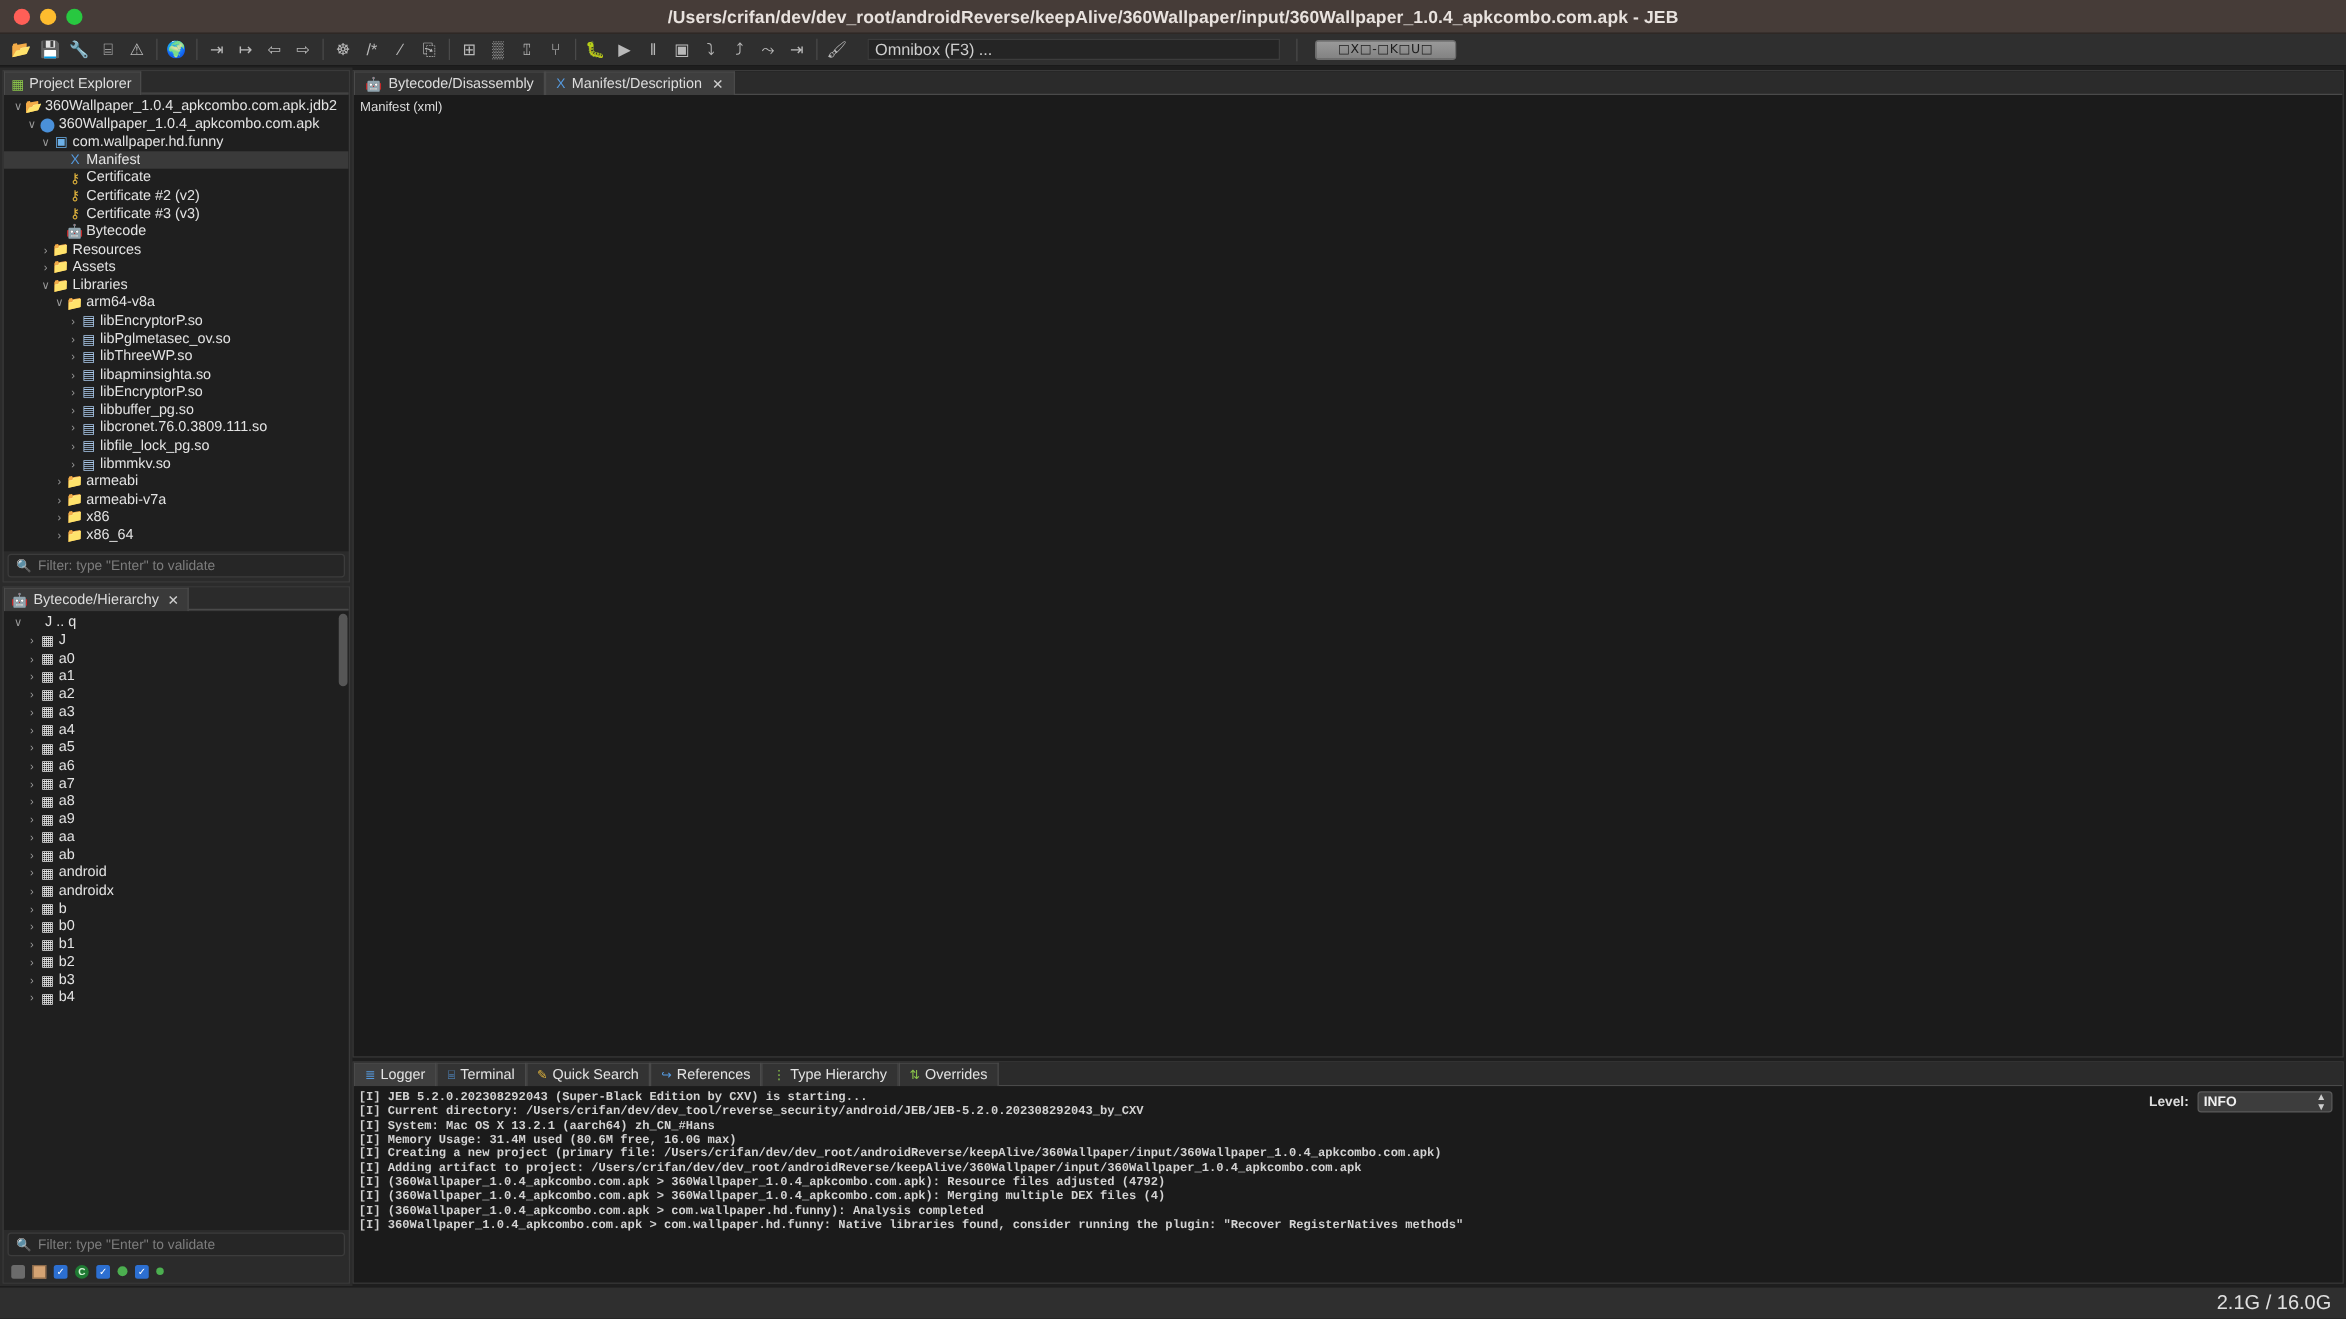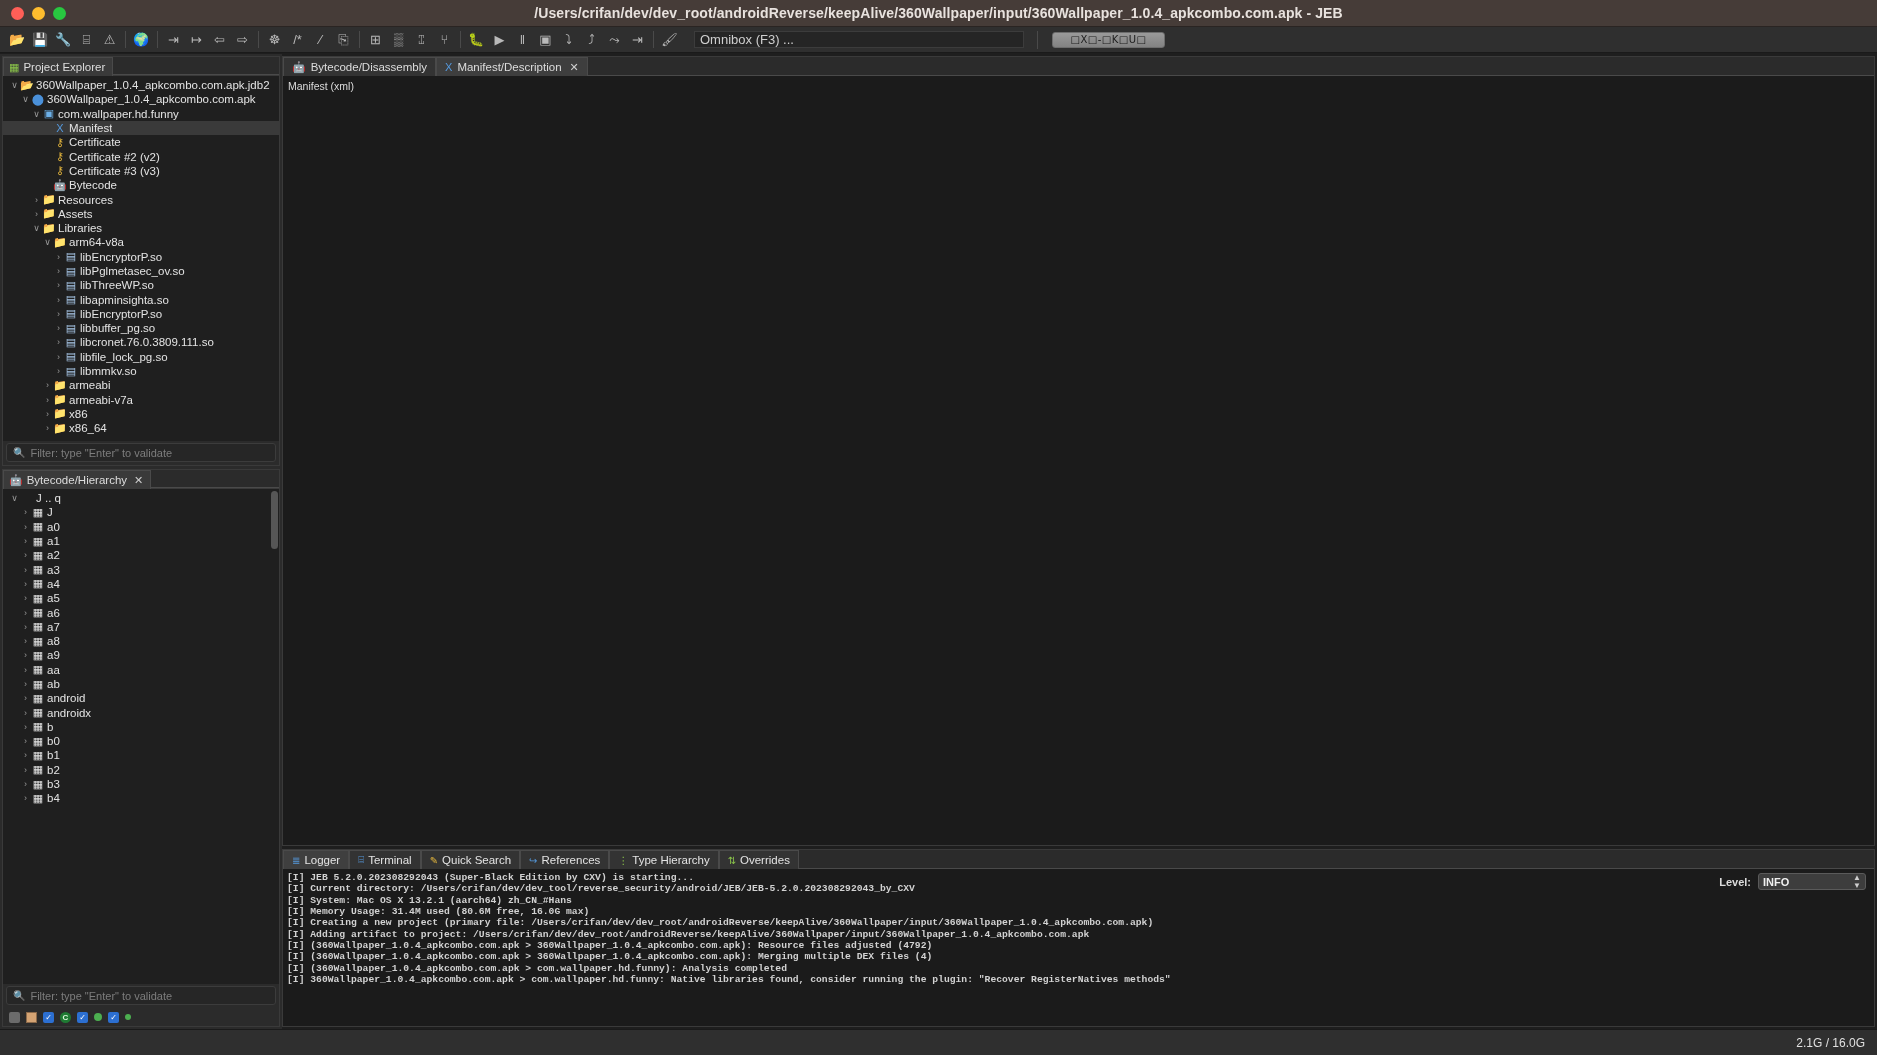--- a/index.html
+++ b/index.html
@@ -206,21 +206,21 @@
   }
   .spin { font-size: 8px; color: #cfcfcf; line-height: 8px; }
 
   
   #statusbar {
     position: absolute; bottom: 0; left: 0; right: 0; height: 26px;
     background: #2f2f2f; border-top: 1px solid #1a1a1a;
     display: flex; align-items: center; justify-content: flex-end;
     padding-right: 12px;
   }
-  #mem-text { font-size: 12px; color: #e0e0e0; }
+  #mem-text { font-size: 16px; color: #e0e0e0; }
 
   .scroll-thumb {
     position: absolute; right: 1px; top: 2px;
     width: 7px; height: 58px; background: #565656; border-radius: 4px;
   }
 </style>
 </head>
 <body>
 
 <div id="titlebar">

